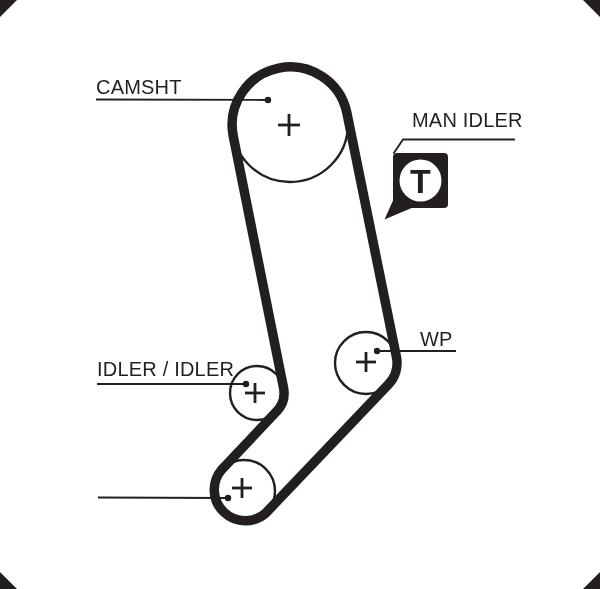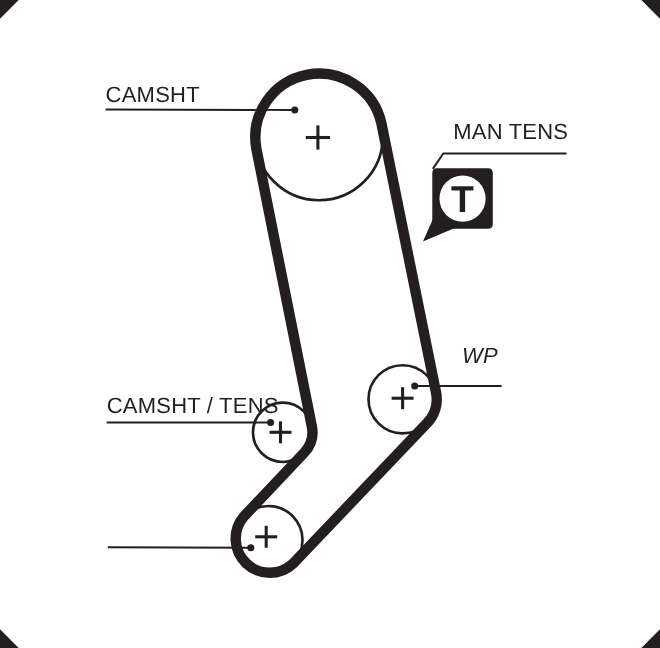--- a/index.html
+++ b/index.html
@@ -14,21 +14,21 @@
     position:absolute;
     color:#231f20;
     font-size:20px;
     line-height:20px;
     letter-spacing:0.2px;
     white-space:nowrap;
     font-weight:400;
   }
   .lbl-camshaft{left:96px;top:77px;text-align:right;}
   .lbl-mantens{left:412px;top:110px;}
-  .lbl-wp{left:420px;top:314px;font-style:italic;}
+  .lbl-wp{left:420px;top:329px;}
   .lbl-idler{left:97px;top:359px;}
   .lbl-crankshaft{left:98px;top:473px;}
 </style>
 </head>
 <body>
 
 <div id="stage">
 
   <svg width="600" height="589" viewBox="0 0 600 589">
     <g stroke="#231f20" fill="none">
@@ -89,16 +89,16 @@
       <g fill="#231f20" stroke="none">
         <polygon points="0,0 17,0 0,17"></polygon>
         <polygon points="583,0 600,0 600,17"></polygon>
         <polygon points="0,572 17,589 0,589"></polygon>
         <polygon points="600,572 600,589 583,589"></polygon>
       </g>
     </g>
   </svg>
 
   <div class="label lbl-camshaft">CAMSHT</div>
-  <div class="label lbl-mantens">MAN TENS</div>
+  <div class="label lbl-mantens">MAN IDLER</div>
   <div class="label lbl-wp">WP</div>
-  <div class="label lbl-idler">CAMSHT / TENS</div>
+  <div class="label lbl-idler">IDLER / IDLER</div>
 </div>
 
 </body></html>

